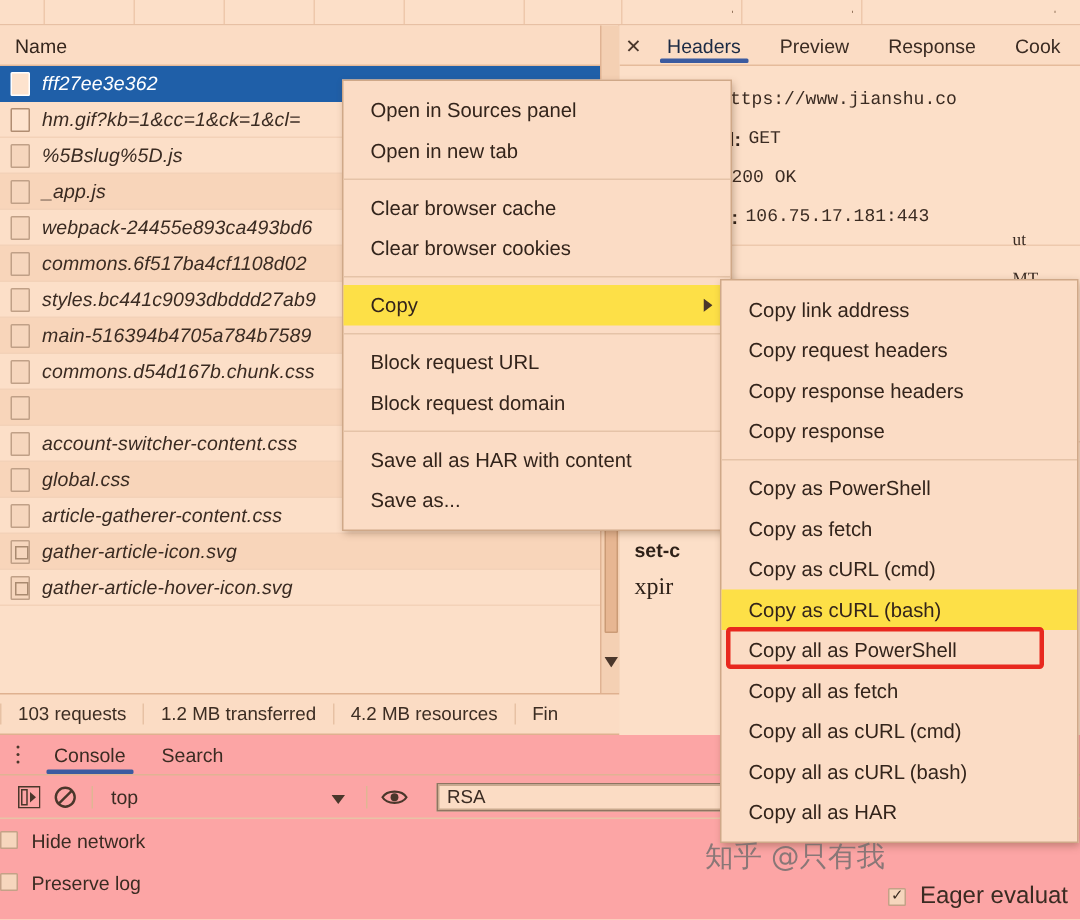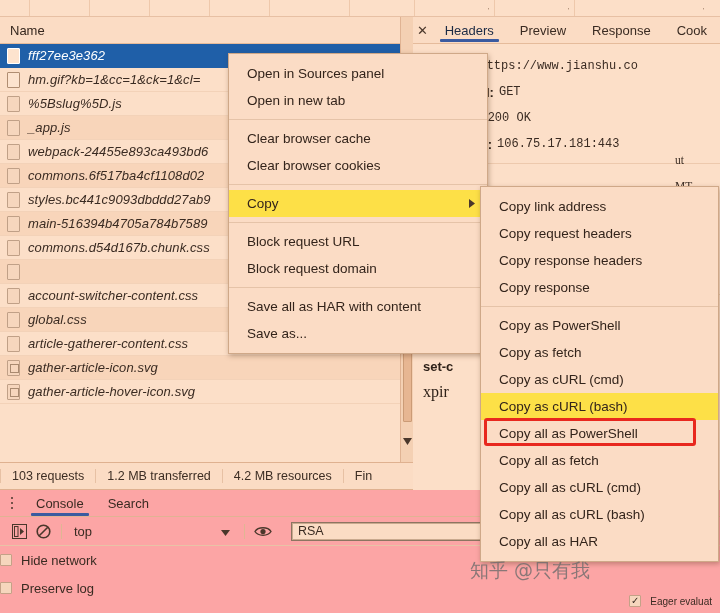--- a/index.html
+++ b/index.html
@@ -196,21 +196,21 @@
     width: 12px; height: 12px; border: 1px solid #c4a187;
     background: #f6d6bd; margin-right: 9px; flex: none; border-radius: 1px;
     display: flex; align-items: center; justify-content: center;
   }
   .cbox.checked { background: #f6d6bd; }
   .cbox.checked::after {
     content: "✓"; font-size: 10px; color: #3a2b22; line-height: 1;
   }
   .eager {
     position: absolute; right: 8px; bottom: 6px;
-    display: flex; align-items: center; font-size: 10px; color: #3a2b22;
+    display: flex; align-items: center; font-size: 16px; color: #3a2b22;
     white-space: nowrap;
   }
 
   
   .menu {
     position: absolute;
     background: #fbdcc5;
     border: 1px solid #cfa888;
     box-shadow: 1px 2px 5px rgba(90,55,30,0.35);
     padding: 6px 0;

